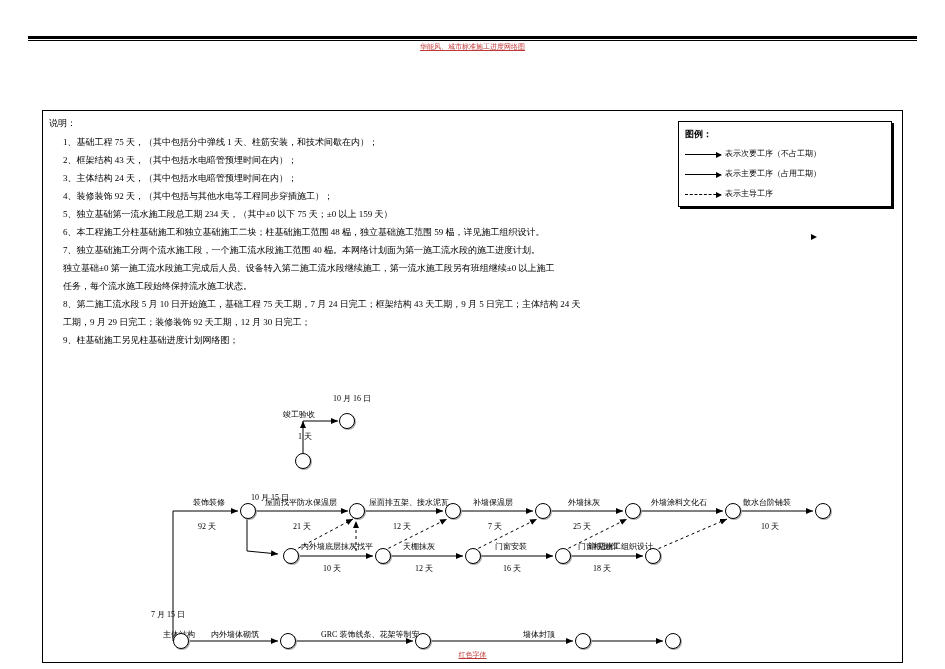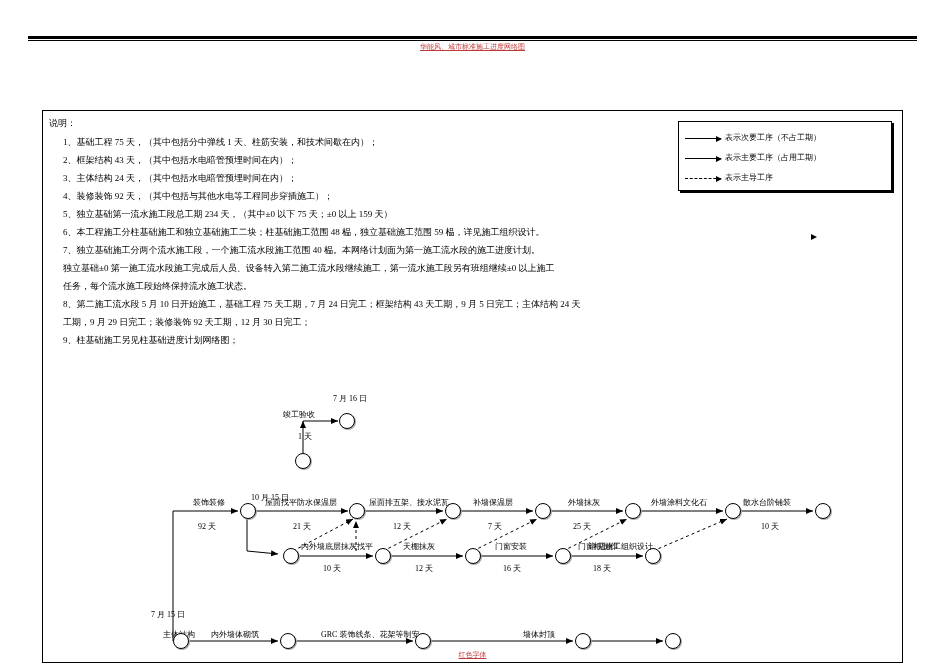--- a/index.html
+++ b/index.html
@@ -158,20 +158,21 @@
       <div class="note-line">6、本工程施工分柱基础施工和独立基础施工二块；柱基础施工范围 48 榀，独立基础施工范围 59 榀，详见施工组织设计。</div>
       <div class="note-line">7、独立基础施工分两个流水施工段，一个施工流水段施工范围 40 榀。本网络计划面为第一施工流水段的施工进度计划。</div>
       <div class="note-line">   独立基础±0 第一施工流水段施工完成后人员、设备转入第二施工流水段继续施工，第一流水施工段另有班组继续±0 以上施工</div>
       <div class="note-line">   任务，每个流水施工段始终保持流水施工状态。</div>
       <div class="note-line">8、第二施工流水段 5 月 10 日开始施工，基础工程 75 天工期，7 月 24 日完工；框架结构 43 天工期，9 月 5 日完工；主体结构 24 天</div>
       <div class="note-line">   工期，9 月 29 日完工；装修装饰 92 天工期，12 月 30 日完工；</div>
       <div class="note-line">9、柱基础施工另见柱基础进度计划网络图；</div>
     </div>
 
     <div class="legend-box">
+      <div class="legend-title">图例：</div>
       <div class="legend-row">
         <span class="legend-line"></span>
         <span>表示次要工序（不占工期）</span>
       </div>
       <div class="legend-row">
         <span class="legend-line"></span>
         <span>表示主要工序（占用工期）</span>
       </div>
       <div class="legend-row">
         <span class="legend-line dashed"></span>
@@ -220,21 +221,21 @@
 
         <line x1="147" y1="250" x2="235" y2="250" stroke="#000" marker-end="url(#ah)"></line>
         <line x1="252" y1="250" x2="370" y2="250" stroke="#000" marker-end="url(#ah)"></line>
         <line x1="387" y1="250" x2="530" y2="250" stroke="#000" marker-end="url(#ah)"></line>
         <line x1="547" y1="250" x2="620" y2="250" stroke="#000" marker-end="url(#ah)"></line>
 
         <line x1="204" y1="128" x2="204" y2="160" stroke="#000"></line>
         <line x1="204" y1="160" x2="235" y2="163" stroke="#000" marker-end="url(#ah)"></line>
       </svg>
 
-      <div class="lbl" style="left:290px; top:2px">7 月 16 日</div>
+      <div class="lbl" style="left:290px; top:2px">10 月 16 日</div>
       <div class="lbl" style="left:240px; top:18px">竣工验收</div>
       <div class="node" style="left:296px; top:22px"></div>
       <div class="lbl" style="left:255px; top:40px">1 天</div>
       <div class="node" style="left:252px; top:62px"></div>
 
       <div class="lbl" style="left:208px; top:101px">10 月 15 日</div>
 
       <div class="lbl" style="left:150px; top:106px">装饰装修</div>
       <div class="node" style="left:197px; top:112px"></div>
       <div class="lbl" style="left:155px; top:130px">92 天</div>

